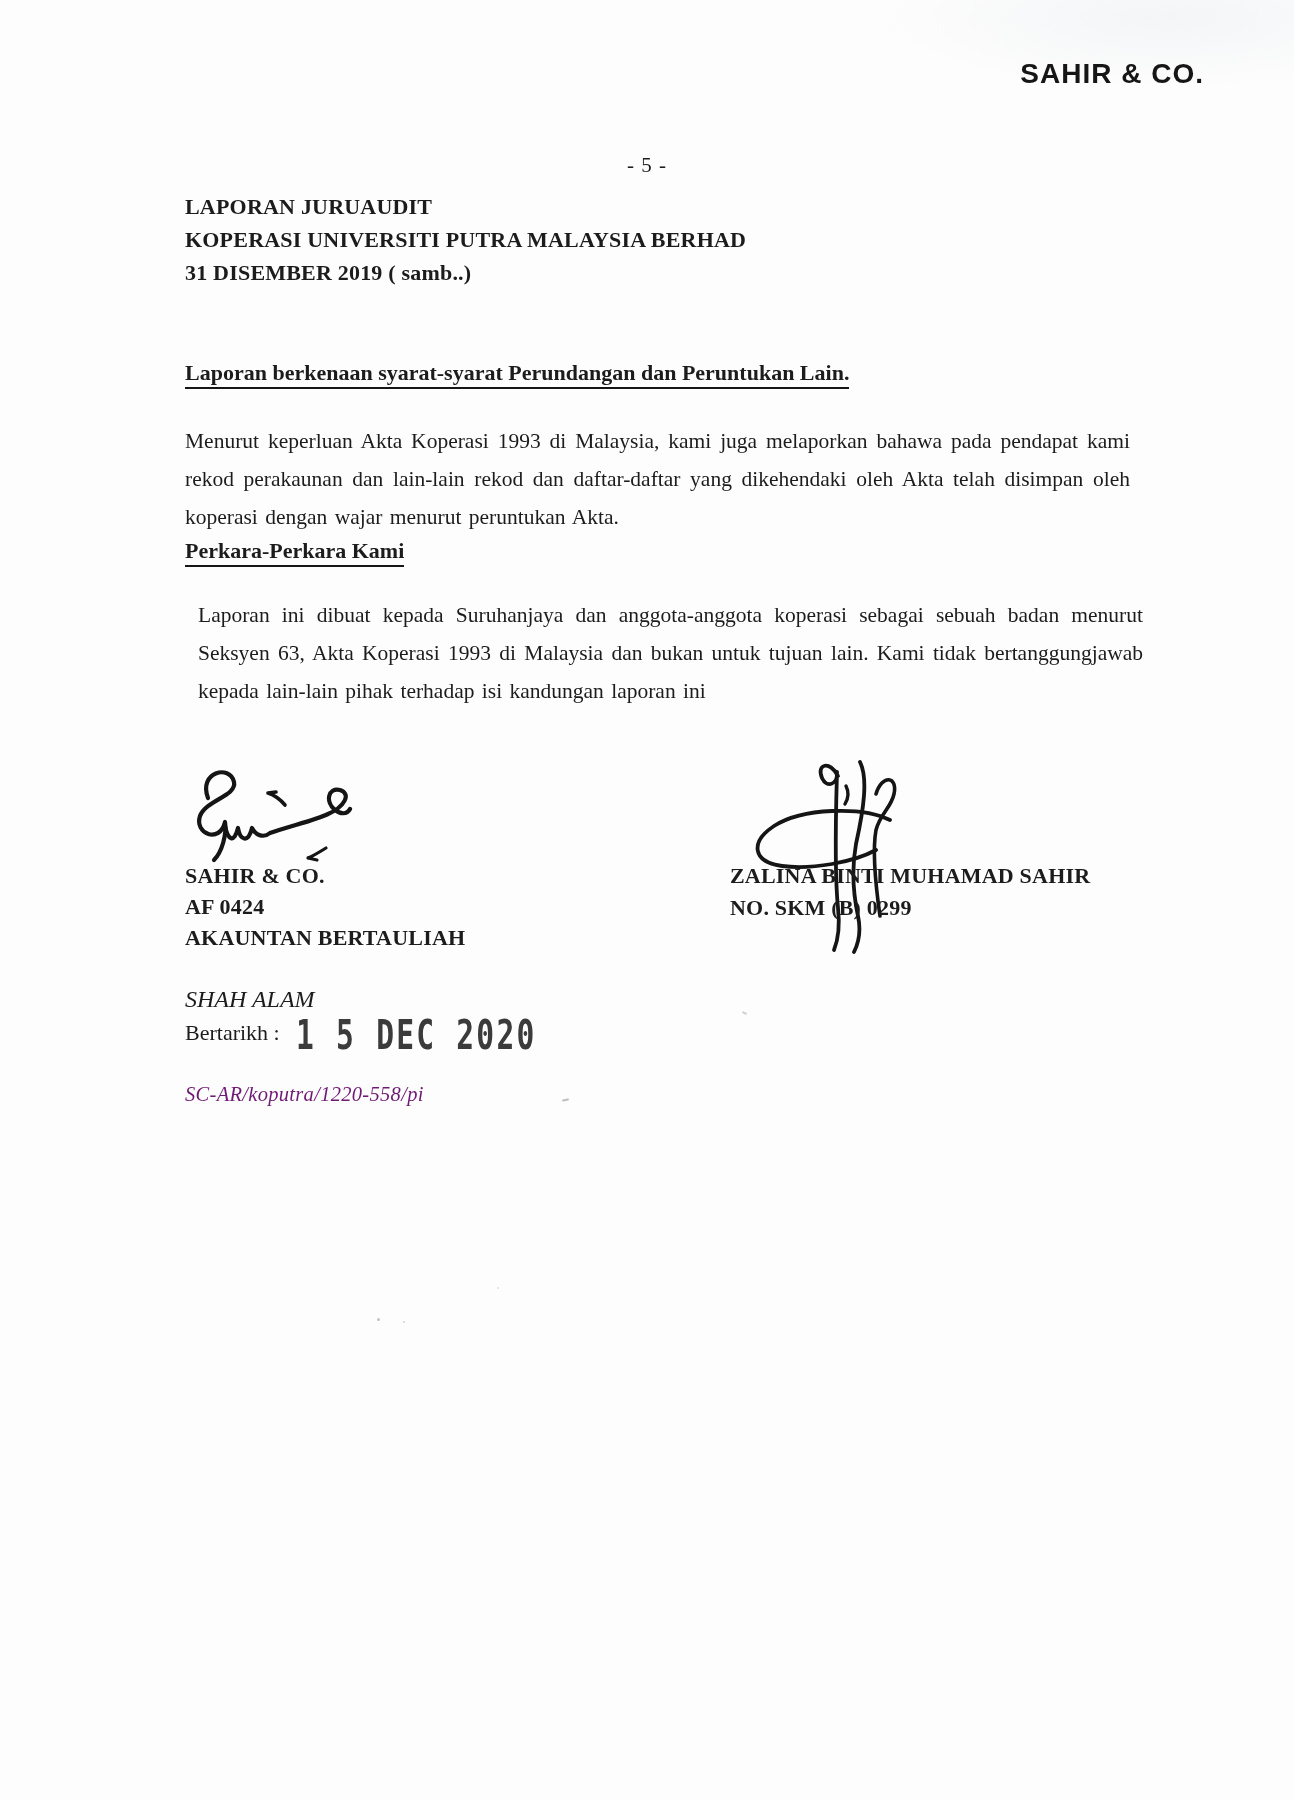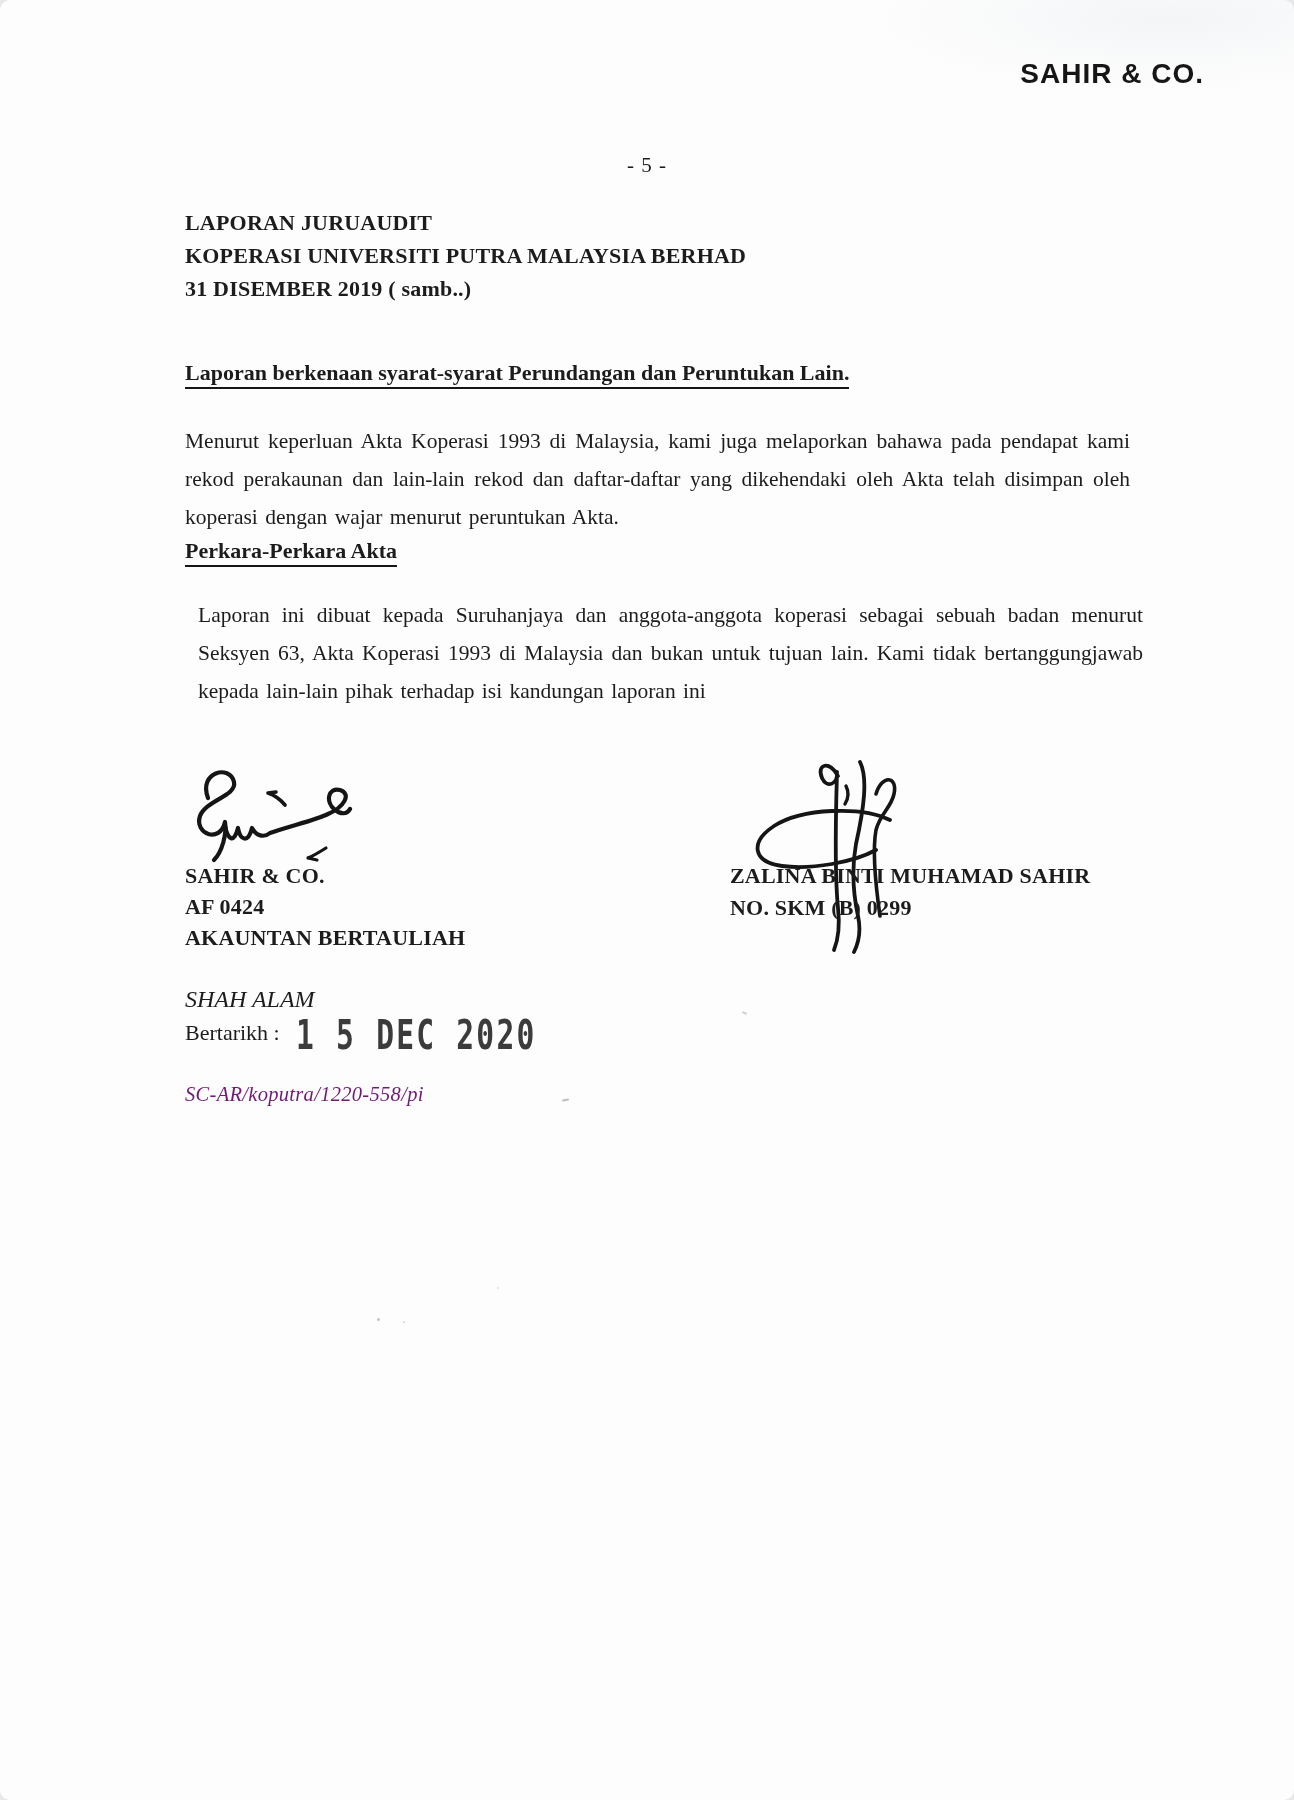--- a/index.html
+++ b/index.html
@@ -9,40 +9,39 @@
   }
   html,body{margin:0;padding:0;background:#e8e8e8;}
   .page{
     position:relative;
     width:1294px;height:1800px;
     margin:0 auto;
     background:var(--paper);
     overflow:hidden;
     font-family:"Liberation Serif", serif;
     color:var(--ink);
-    border-radius:10px;
   }
   
   .scan-haze{
     position:absolute;top:0;right:0;width:420px;height:90px;
     background:radial-gradient(ellipse at 70% 20%, rgba(160,175,190,0.10), rgba(160,175,190,0) 70%);
     pointer-events:none;
   }
   .letterhead{
     position:absolute;top:58px;right:90px;
     font-family:"Liberation Sans", sans-serif;
     font-weight:bold;font-size:28px;letter-spacing:1px;
     color:#161616;
   }
   .page-number{
     position:absolute;top:153px;left:0;width:1294px;
     text-align:center;font-size:21px;letter-spacing:1px;
   }
   .header-block{
-    position:absolute;top:206px;left:185px;
+    position:absolute;top:190px;left:185px;
     font-weight:bold;font-size:22px;line-height:33px;
     letter-spacing:0.2px;
   }
   .sec-heading{
     position:absolute;left:185px;
     font-weight:bold;font-size:22px;
   }
   .sec-heading .u{
     display:inline-block;
     border-bottom:2.5px solid #161616;
@@ -111,21 +110,21 @@
     <div>31 DISEMBER 2019 ( samb..)</div>
   </div>
 
   <div class="sec-heading sec-heading-1">
     <span class="u">Laporan berkenaan syarat-syarat Perundangan dan Peruntukan Lain.</span>
   </div>
 
   <div class="para para-1">Menurut keperluan Akta Koperasi 1993 di Malaysia, kami juga melaporkan bahawa pada pendapat kami rekod perakaunan dan lain-lain rekod dan daftar-daftar yang dikehendaki oleh Akta telah disimpan oleh koperasi dengan wajar menurut peruntukan Akta.</div>
 
   <div class="sec-heading sec-heading-2">
-    <span class="u">Perkara-Perkara Akta</span>
+    <span class="u">Perkara-Perkara Kami</span>
   </div>
 
   <div class="para para-2">Laporan ini dibuat kepada Suruhanjaya dan anggota-anggota koperasi sebagai sebuah badan menurut Seksyen 63, Akta Koperasi 1993 di Malaysia dan bukan untuk tujuan lain. Kami tidak bertanggungjawab kepada lain-lain pihak terhadap isi kandungan laporan ini</div>
 
   <svg class="sig-svg sig-left-svg" width="215" height="110" viewBox="0 0 215 110">
     <path stroke-width="4.2" d="M 40 38 C 30 12, 62 4, 66 22 C 69 36, 38 40, 32 56 C 26 74, 52 84, 57 62 C 59 74, 54 92, 46 100"></path>
     <path stroke-width="4.2" d="M 57 66 C 60 80, 66 84, 70 68 C 72 80, 80 84, 84 68 C 88 76, 96 78, 102 73 C 122 66, 148 60, 160 54 C 176 47, 184 34, 172 30 C 160 27, 157 42, 167 50 C 172 54, 179 55, 182 49"></path>
     <path stroke-width="3.6" d="M 100 33 C 106 35, 112 39, 117 45 M 100 33 L 108 32"></path>
     <path stroke-width="3.2" d="M 158 88 C 150 93, 145 96, 140 98 M 140 98 L 149 100"></path>
   </svg>

